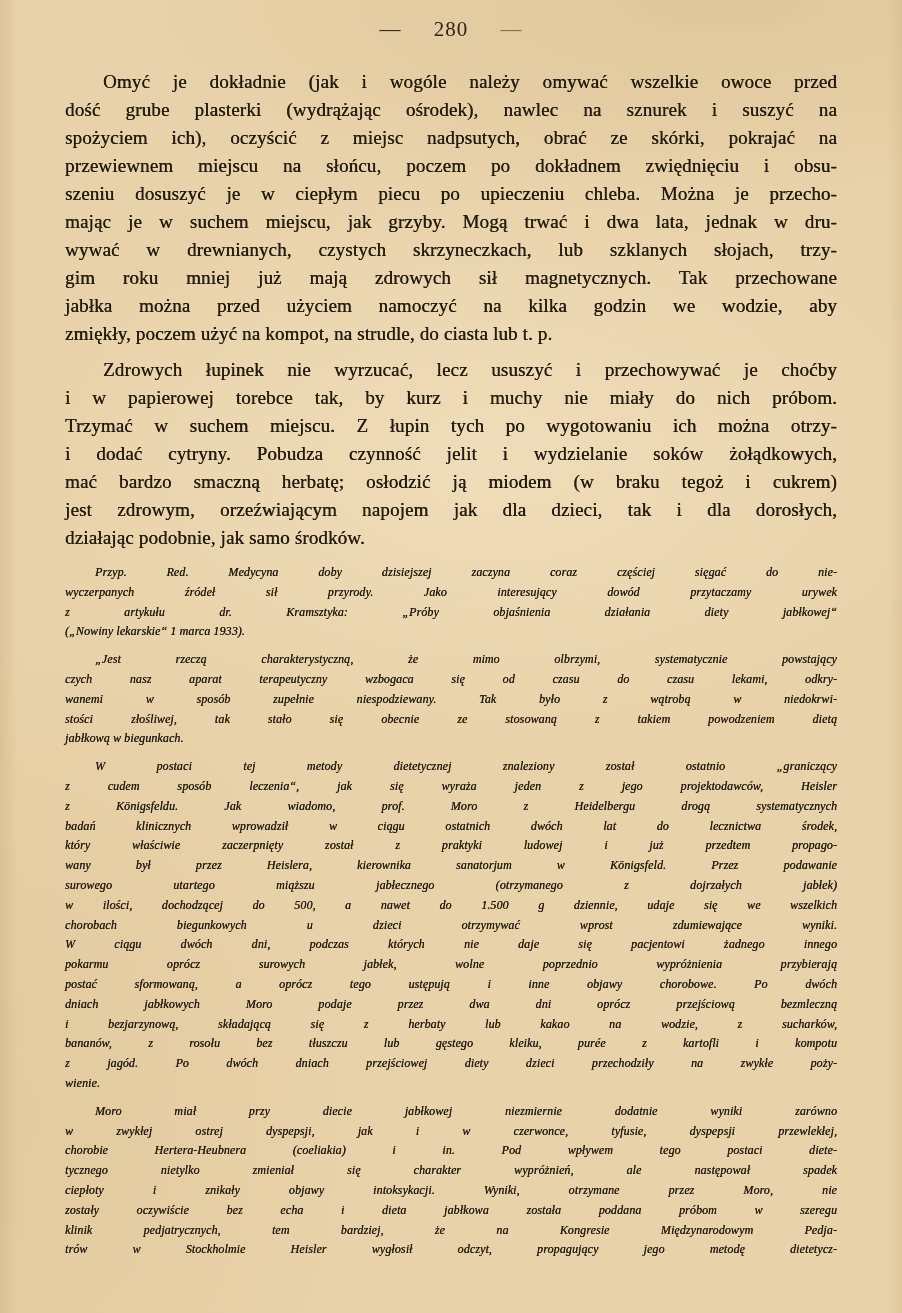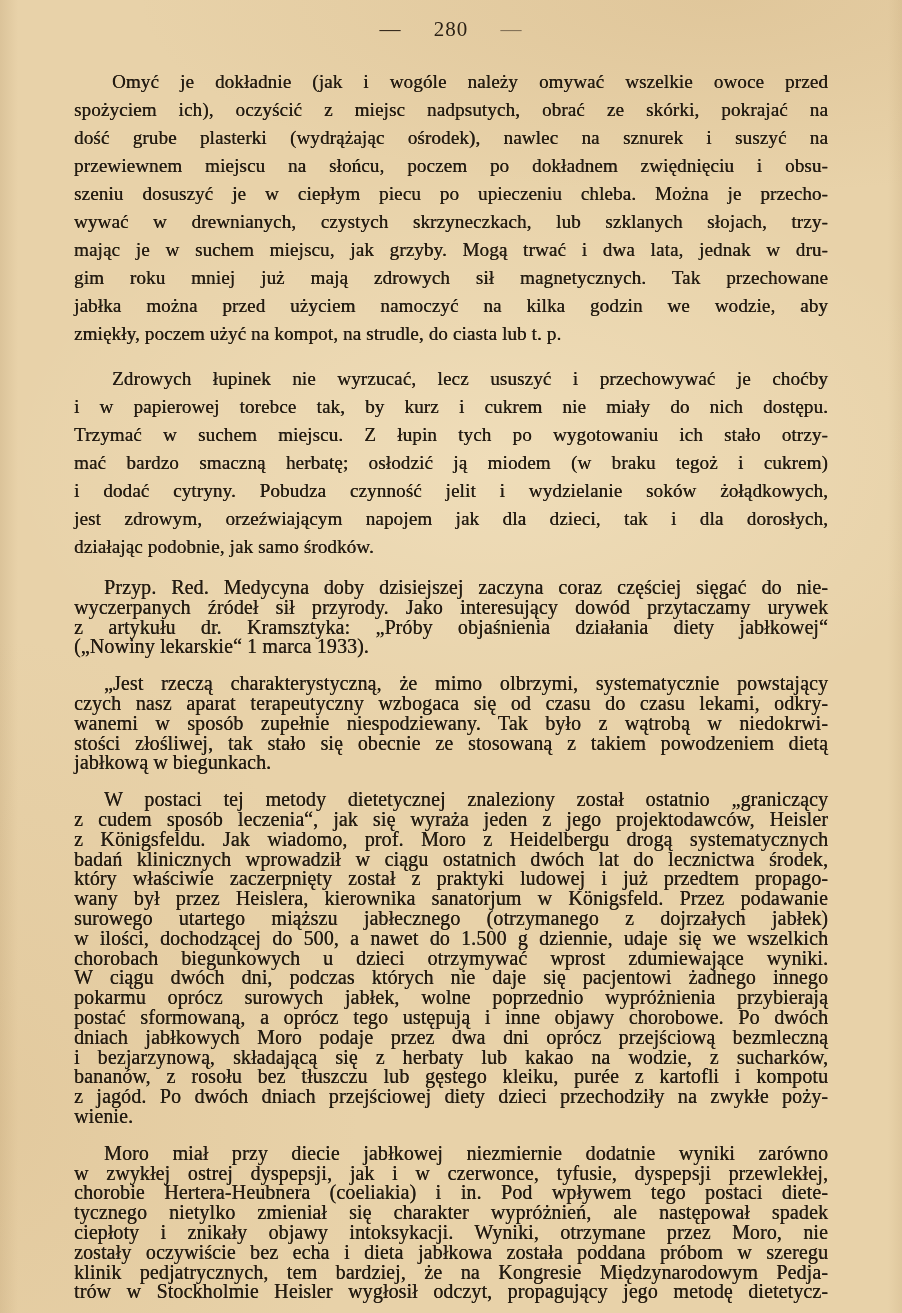--- a/index.html
+++ b/index.html
@@ -30,78 +30,79 @@
   .page-header {
     text-align: center;
     font-size: 21px;
     line-height: 26px;
     letter-spacing: 1px;
     word-spacing: 26px;
     color: #2c2216;
   }
   .dash-right { opacity: 0.55; }
 
-  .text-block p.para { margin: 17px; }
+  .text-block p.para { margin: 8px; }
 
   .line {
     display: block;
     text-align: justify;
     text-align-last: justify;
     text-justify: inter-word;
   }
   .line.last { text-align-last: left; }
 
   .main-block {
     margin-top: 26px;
     font-size: 19px;
     line-height: 28px;
     letter-spacing: 0.15px;
     text-shadow: 0.3px 0 0 currentColor;
   }
   .main-block .line.first { text-indent: 38px; }
 
   .note-block {
     margin-top: 11px;
-    font-size: 20px;
+    font-size: 12px;
     line-height: 19.8px;
     letter-spacing: 0.1px;
     text-shadow: 0.25px 0 0 currentColor;
+    font-style: italic;
   }
   .note-block .line.first { text-indent: 30px; }
 </style>
 </head>
 <body>
 
 <div class="page" style="color: rgb(36, 28, 18);">
 
   <div class="page-header">
     <span class="dash-left">—</span>
     <span class="page-number">280</span>
     <span class="dash-right">—</span>
   </div>
 
   <div class="text-block main-block">
       <p class="para">
         <span class="line first">Omyć je dokładnie (jak i wogóle należy omywać wszelkie owoce przed</span>
+        <span class="line">dość grube plasterki (wydrążając ośrodek), nawlec na sznurek i suszyć na</span>
         <span class="line">spożyciem ich), oczyścić z miejsc nadpsutych, obrać ze skórki, pokrajać na</span>
-        <span class="line">dość grube plasterki (wydrążając ośrodek), nawlec na sznurek i suszyć na</span>
         <span class="line">przewiewnem miejscu na słońcu, poczem po dokładnem zwiędnięciu i obsu-</span>
         <span class="line">szeniu dosuszyć je w ciepłym piecu po upieczeniu chleba. Można je przecho-</span>
+        <span class="line">mając je w suchem miejscu, jak grzyby. Mogą trwać i dwa lata, jednak w dru-</span>
         <span class="line">wywać w drewnianych, czystych skrzyneczkach, lub szklanych słojach, trzy-</span>
-        <span class="line">mając je w suchem miejscu, jak grzyby. Mogą trwać i dwa lata, jednak w dru-</span>
         <span class="line">gim roku mniej już mają zdrowych sił magnetycznych. Tak przechowane</span>
         <span class="line">jabłka można przed użyciem namoczyć na kilka godzin we wodzie, aby</span>
         <span class="line last">zmiękły, poczem użyć na kompot, na strudle, do ciasta lub t. p.</span>
       </p>
       <p class="para">
         <span class="line first">Zdrowych łupinek nie wyrzucać, lecz ususzyć i przechowywać je choćby</span>
-        <span class="line">i w papierowej torebce tak, by kurz i cukrem nie miały do nich dostępu.</span>
-        <span class="line">Trzymać w suchem miejscu. Z łupin tych po wygotowaniu ich stało otrzy-</span>
+        <span class="line">i w papierowej torebce tak, by kurz i muchy nie miały do nich próbom.</span>
+        <span class="line">Trzymać w suchem miejscu. Z łupin tych po wygotowaniu ich można otrzy-</span>
+        <span class="line">i dodać cytryny. Pobudza czynność jelit i wydzielanie soków żołądkowych,</span>
         <span class="line">mać bardzo smaczną herbatę; osłodzić ją miodem (w braku tegoż i cukrem)</span>
-        <span class="line">i dodać cytryny. Pobudza czynność jelit i wydzielanie soków żołądkowych,</span>
         <span class="line">jest zdrowym, orzeźwiającym napojem jak dla dzieci, tak i dla dorosłych,</span>
         <span class="line last">działając podobnie, jak samo środków.</span>
       </p>
     </div>
 
   <div class="text-block note-block">
       <p class="para">
         <span class="line first">Przyp. Red. Medycyna doby dzisiejszej zaczyna coraz częściej sięgać do nie-</span>
         <span class="line">wyczerpanych źródeł sił przyrody. Jako interesujący dowód przytaczamy urywek</span>
         <span class="line">z artykułu dr. Kramsztyka: „Próby objaśnienia działania diety jabłkowej“</span>

